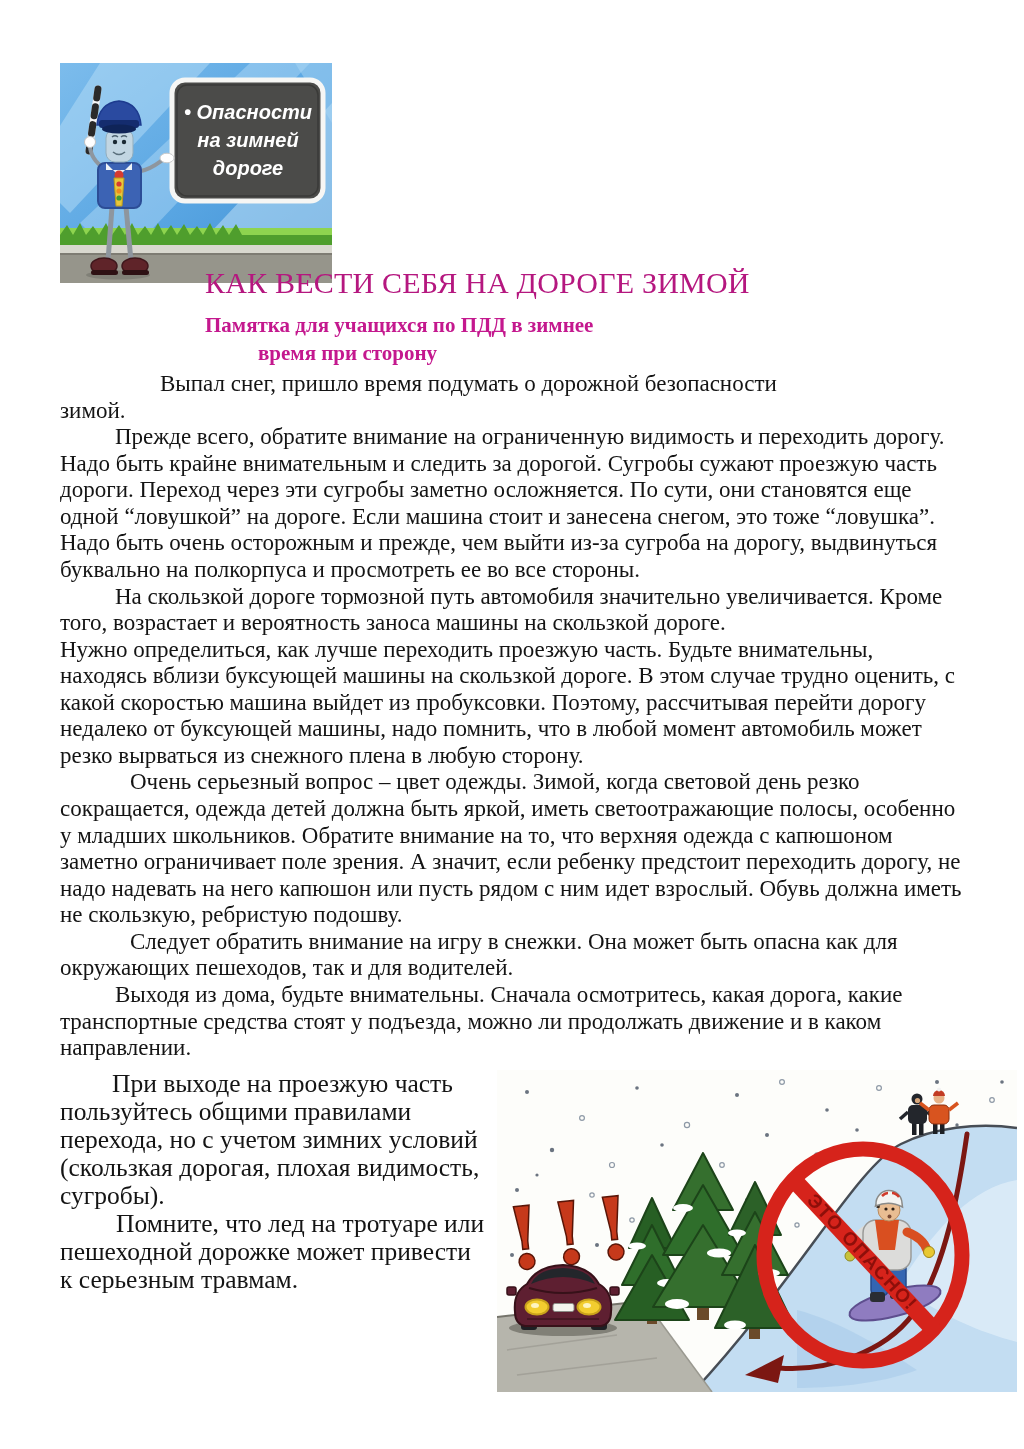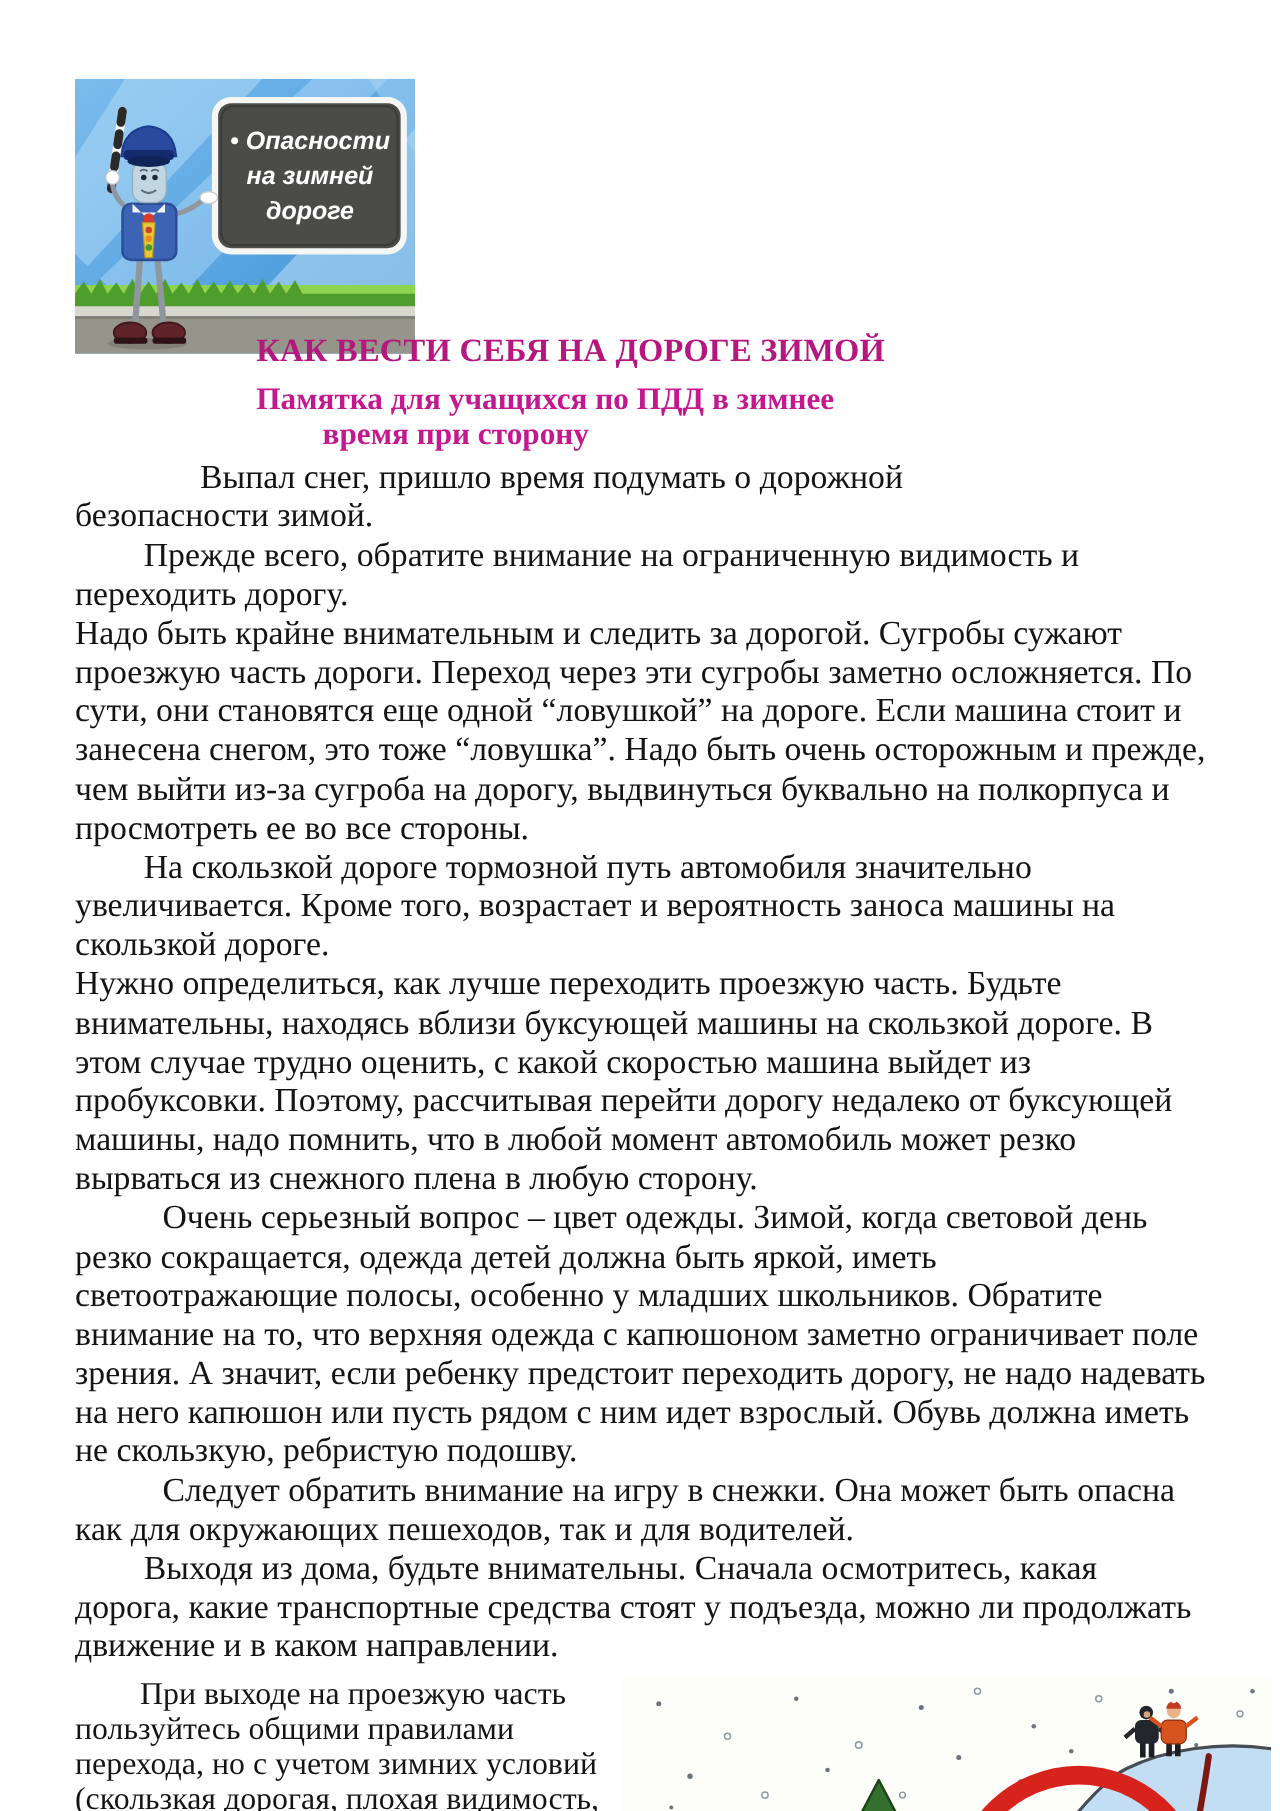--- a/index.html
+++ b/index.html
@@ -15,29 +15,29 @@
   }
   
   .illust-top {
     float:left;
     width:272px; height:192px;
     margin:0 18px 10px 0;
   }
   .illust-top svg { display:block; width:272px; height:220px; }
 
   
-  h1.title { margin:15px 0 0 0; font-size:26px; line-height:1.2; font-weight:bold; }
+  h1.title { margin:15px 0 0 0; font-size:30px; line-height:1.2; font-weight:normal; }
   h1.title .hspan { display:inline-block; margin-left:145px; color:#b5177f; letter-spacing:0.2px; white-space:nowrap; }
-  .subtitle { margin:10px 0 0 0; font-size:25px; line-height:28px; font-weight:bold; color:#c4188e; }
+  .subtitle { margin:10px 0 0 0; font-size:21px; line-height:28px; font-weight:bold; color:#c4188e; }
   .subtitle .l1 { display:inline-block; margin-left:145px; white-space:nowrap; }
   .subtitle .l2 { display:inline-block; margin-left:198px; white-space:nowrap; }
   .subline { margin:0; }
 
   
-  p.body { font-size:27px; line-height:1.155; margin:0; text-align:left; }
+  p.body { font-size:23px; line-height:1.155; margin:0; text-align:left; }
   p.first { margin-top:4px; }
   .in0   { text-indent:0; }
   .in38  { text-indent:38px; }
   .in55  { text-indent:55px; }
   .in70  { text-indent:70px; }
   .in100 { text-indent:100px; }
   .pr128 { padding-right:128px; }
   .pr30  { padding-right:30px; }
 
   

